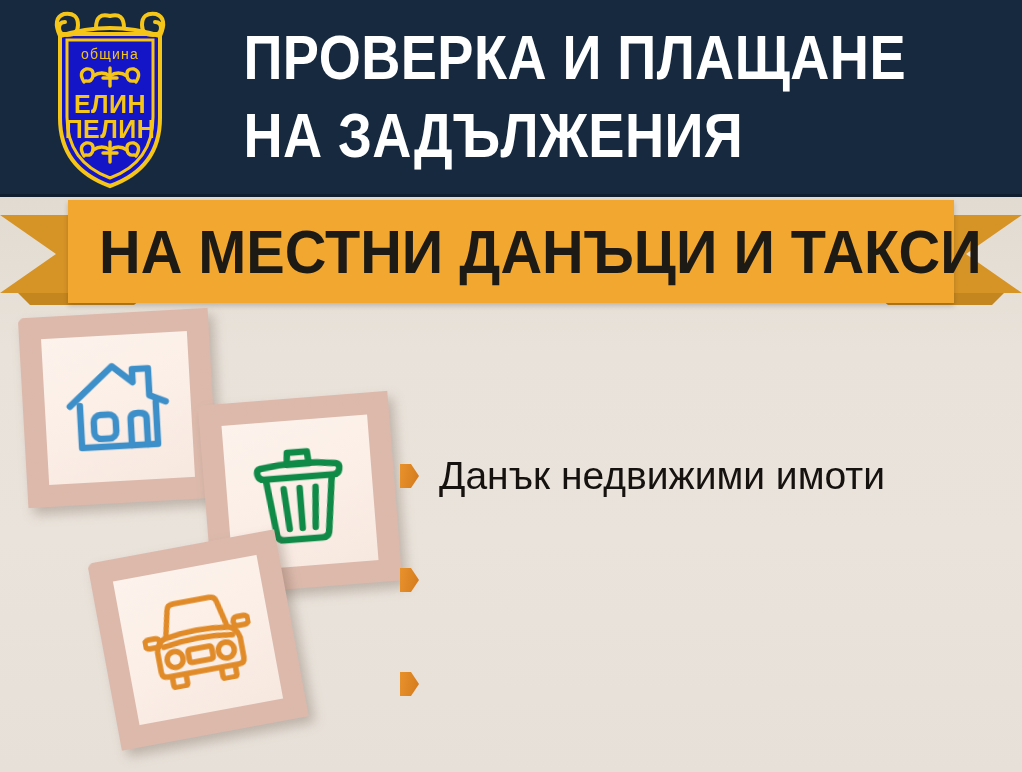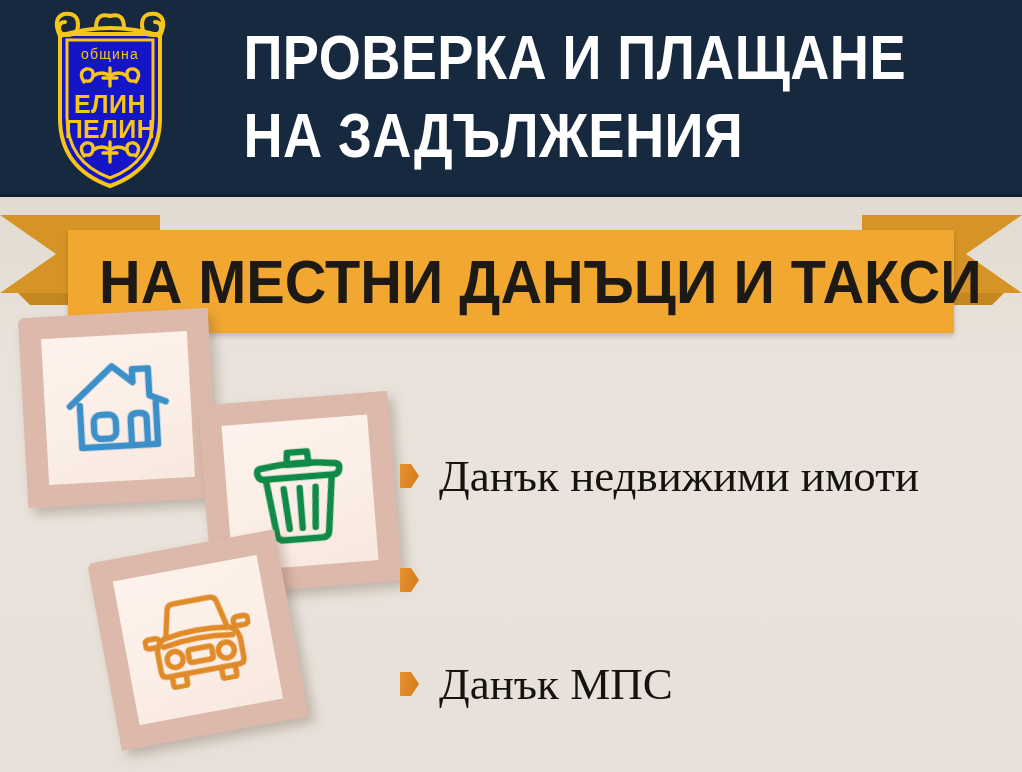--- a/index.html
+++ b/index.html
@@ -111,21 +111,20 @@
   .ribbon-tail-shadow.right { right: 18px; clip-path: polygon(0 0,130px 0,118px 12px,14px 12px); }
 
   .ribbon-band {
     position: absolute;
     left: 68px;
     top: 3px;
     width: 886px;
     height: 103px;
     background: #f2a730;
     box-shadow: 0 3px 5px rgba(0,0,0,0.18);
-    margin-top: 30px;
   }
   .ribbon-text {
     position: absolute;
     left: 0; right: 0;
     top: 50%;
     transform: translateY(-50%) scaleX(0.93);
     text-align: center;
     color: #1d1a16;
     font-family: "Liberation Sans Narrow", "Liberation Sans", sans-serif;
     font-weight: 700;
@@ -194,22 +193,22 @@
   }
   .bullet-mark {
     flex: 0 0 auto;
     width: 19px;
     height: 24px;
     margin-right: 20px;
     background: linear-gradient(100deg, #e8922c 0%, #d4791c 100%);
     clip-path: polygon(0 0, 11px 0, 19px 12px, 11px 24px, 0 24px);
   }
   .bullet-text {
-    font-family: Liberation Serif, serif;
-    font-size: 45px;
+    font-family: Liberation Sans, sans-serif;
+    font-size: 39px;
     line-height: 48px;
     color: #15120f;
     white-space: nowrap;
   }
 </style>
 </head>
 <body>
 
 <div id="poster">
 
@@ -466,17 +465,16 @@
   <div class="bullet-list">
     <div class="bullet-row">
       <span class="bullet-mark"></span>
       <span class="bullet-text">Данък недвижими имоти</span>
     </div>
     <div class="bullet-row">
       <span class="bullet-mark"></span>
     </div>
     <div class="bullet-row">
       <span class="bullet-mark"></span>
-      <span class="bullet-text">Данък МПС</span>
     </div>
   </div>
 
 </div>
 
 </body></html>

